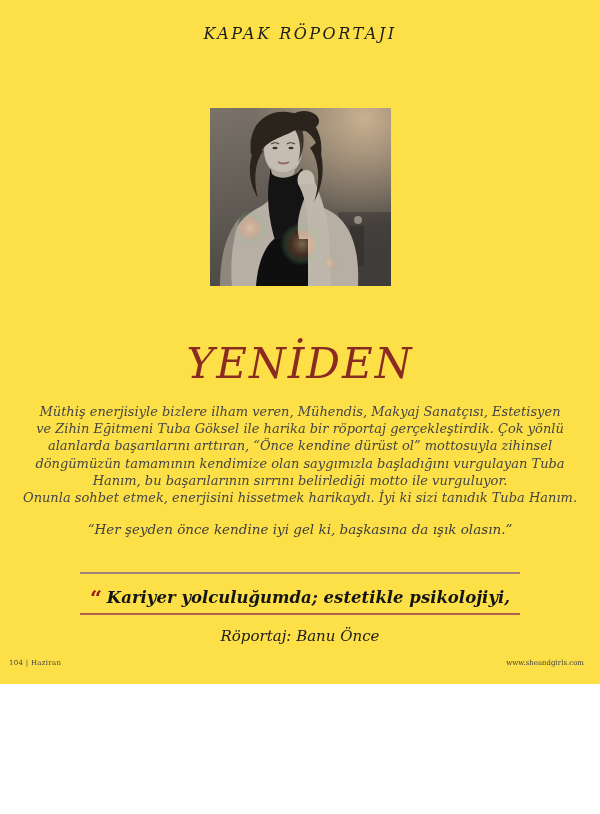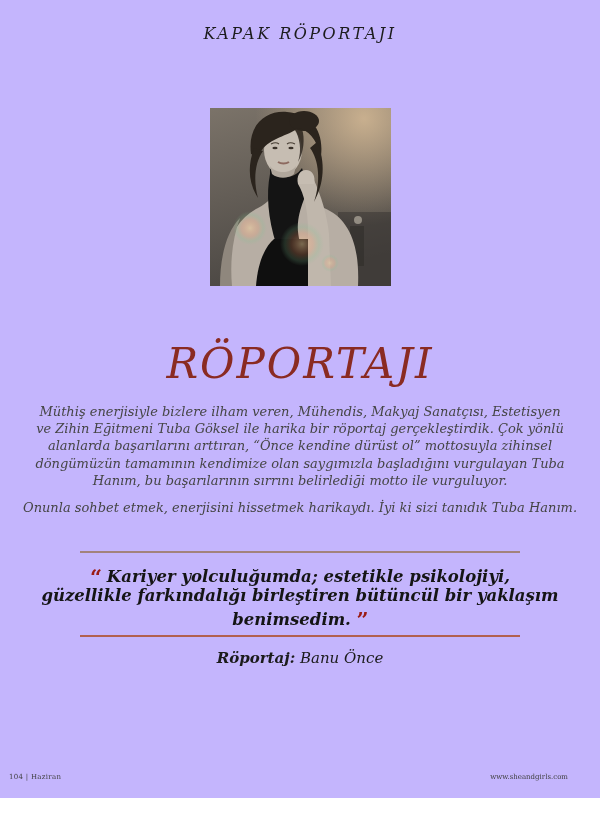--- a/index.html
+++ b/index.html
@@ -1,37 +1,37 @@
 <!DOCTYPE html>
 <html><head>
 <meta charset="utf-8">
 <style>
   html,body{margin:0;padding:0;background:#ffffff;}
   .page{
-    position:relative;width:600px;height:798px;margin:0 auto;
-    background:#c4b5fd;overflow:hidden;
+    position:relative;width:600px;height:684px;margin:0 auto;
+    background:#fde047;overflow:hidden;
     font-family:"DejaVu Serif","Liberation Serif",serif;
   }
   .kicker{
     padding-top:24px;text-align:center;font-style:italic;
     font-size:16px;letter-spacing:2.5px;color:#1c1c1c;
   }
   .photo-wrap{width:181px;height:178px;margin:65px auto 0;}
   .photo-wrap svg{display:block;width:181px;height:178px;}
   .title{
     margin-top:56px;text-align:center;font-style:italic;
     color:#8a2b22;font-size:42px;line-height:1.06;letter-spacing:2px;
     font-weight:500;
   }
   .intro{
     margin:16px auto 0;width:540px;text-align:center;font-style:italic;
     font-size:13px;line-height:1.34;color:#454545;
   }
   .second{
-    margin:10px auto 0;width:560px;text-align:center;font-style:italic;
+    margin:0 auto 0;width:560px;text-align:center;font-style:italic;
     font-size:13px;line-height:1.3;color:#454545;
   }
   .quote-line{
     margin:15px auto 0;width:560px;text-align:center;font-style:italic;
     font-size:13.5px;color:#3e3e3e;
   }
   .rule{width:440px;height:2px;margin:0 auto;border:0;}
   .rule-top{background:#a3827c;margin-top:35px;}
   .rule-bottom{background:#b2604e;margin-top:5px;}
   .pull-quote{
@@ -40,27 +40,27 @@
     line-height:1.14;color:#151515;
   }
   .qmark{
     color:#9b1c14;font-size:21px;font-weight:bold;font-style:normal;
     position:relative;top:2px;letter-spacing:-1px;
   }
   .byline{
     margin-top:12px;text-align:center;font-style:italic;
     font-size:15px;color:#1b1b1b;
   }
-  .byline .label{font-weight:bold;text-align:center;}
+  .byline .label{font-weight:normal;text-align:center;}
   .footer-left{
     position:absolute;left:9px;bottom:17px;font-size:7px;
     color:#3f3f3f;letter-spacing:.3px;margin-top:22px;
   }
   .footer-right{
-    position:absolute;right:32px;bottom:17px;font-size:7px;color:#3f3f3f;
+    position:absolute;right:16px;bottom:17px;font-size:7px;color:#3f3f3f;
   }
 </style>
 </head>
 <body>
 
 <div class="page">
 
   <div class="kicker">KAPAK RÖPORTAJI</div>
 
   <div class="photo-wrap">
@@ -112,33 +112,33 @@
       <path d="M68,54 C71,56 76,56 79,54" stroke="#8d6a60" stroke-width="2" fill="none"></path>
 
       <circle cx="40" cy="120" r="17" fill="url(#flare)"></circle>
       <circle cx="92" cy="136" r="22" fill="url(#flare)"></circle>
       <circle cx="148" cy="112" r="4" fill="#ded5c5" opacity="0.5"></circle>
       <circle cx="120" cy="155" r="9" fill="url(#flare)" opacity="0.8"></circle>
     </svg>
   </div>
 
   <div class="title">
-    <div>RÖPORTAJI</div>
+    <div>YENİDEN</div>
   </div>
 
   <p class="intro">Müthiş enerjisiyle bizlere ilham veren, Mühendis, Makyaj Sanatçısı, Estetisyen ve Zihin Eğitmeni Tuba Göksel ile harika bir röportaj gerçekleştirdik. Çok yönlü alanlarda başarılarını arttıran, “Önce kendine dürüst ol” mottosuyla zihinsel döngümüzün tamamının kendimize olan saygımızla başladığını vurgulayan Tuba Hanım, bu başarılarının sırrını belirlediği motto ile vurguluyor.</p>
 
   <p class="second">Onunla sohbet etmek, enerjisini hissetmek harikaydı. İyi ki sizi tanıdık Tuba Hanım.</p>
 
+  <p class="quote-line">“Her şeyden önce kendine iyi gel ki, başkasına da ışık olasın.”</p>
 
   <hr class="rule rule-top">
 
   <div class="pull-quote">
     <div><span class="qmark">“</span> <span>Kariyer yolculuğumda; estetikle psikolojiyi,</span></div>
-    <div><span>güzellikle farkındalığı birleştiren bütüncül bir yaklaşım benimsedim.</span> <span class="qmark">”</span></div>
   </div>
 
   <hr class="rule rule-bottom">
 
   <div class="byline">
     <span class="label">Röportaj:</span>
     <span>Banu Önce</span>
   </div>
 
   <div class="footer-left">104 | Haziran</div>

